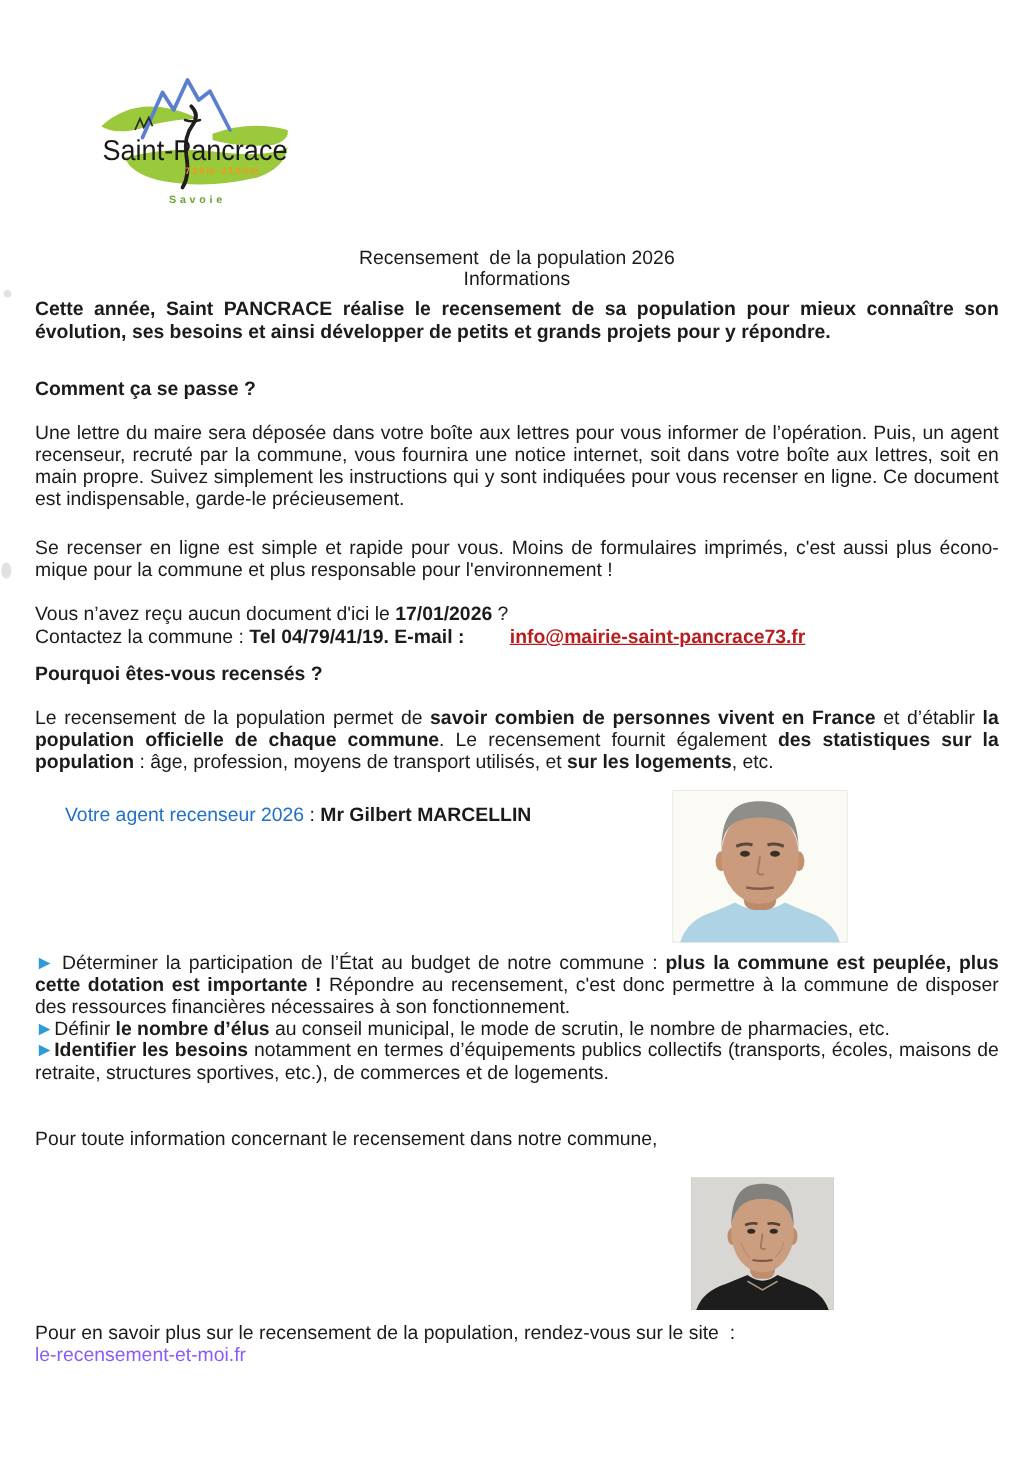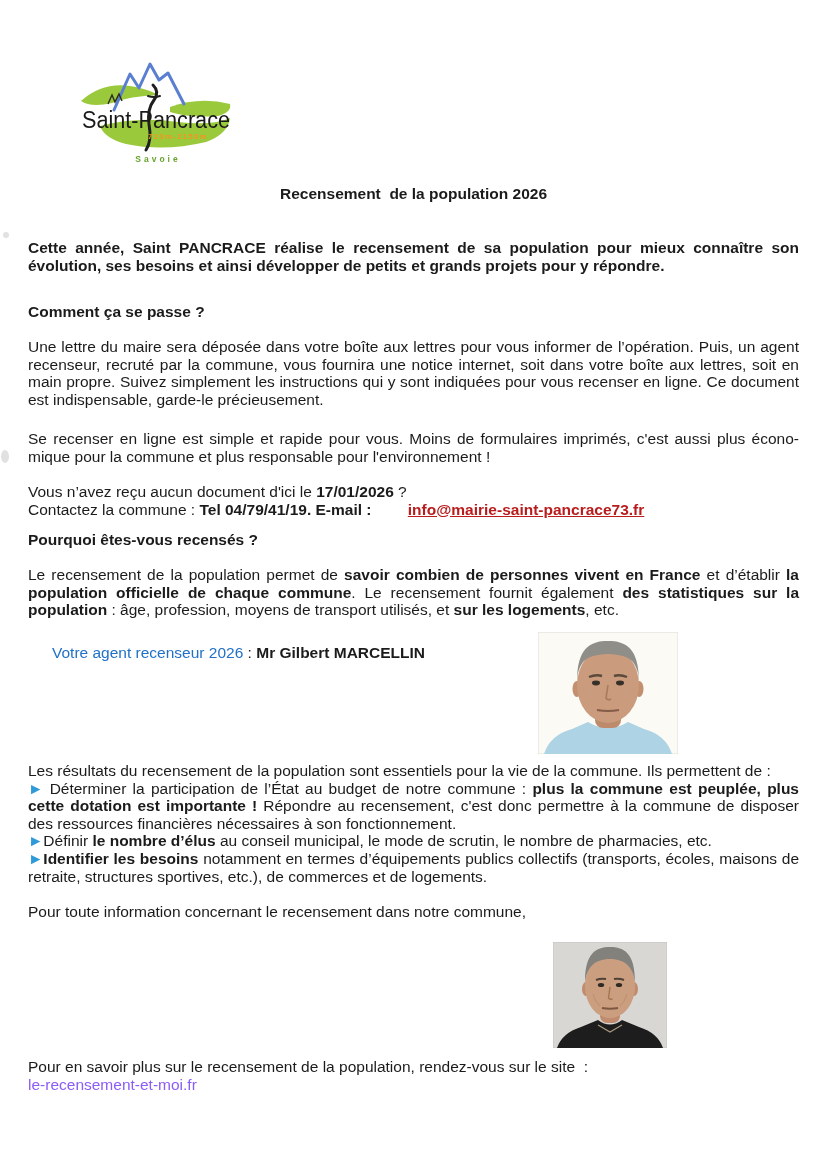--- a/index.html
+++ b/index.html
@@ -8,21 +8,21 @@
     font-family:"Liberation Sans","DejaVu Sans",sans-serif;
     color:#1b1b1b;font-size:15.5px;line-height:17.6px;
   }
   .abs{position:absolute;left:28px;width:771px;}
   .just{text-align:justify;}
   .b{font-weight:bold;}
   .blue{color:#2171c7;}
   .link{color:#b91c1c;text-decoration:underline;font-weight:bold;cursor:pointer;margin-left:32px;}
   .plainlink{color:#8b5cf6;cursor:pointer;text-decoration:none;}
   .arrow{color:#2e9ad8;}
-  .title-block{top:186px;text-align:center;font-weight:bold;line-height:16.6px;}
+  .title-block{top:199px;text-align:center;font-weight:normal;line-height:16.6px;}
   .speck{position:absolute;background:#c9c9c9;border-radius:50%;opacity:.55;}
   svg text{font-family:"Liberation Sans","DejaVu Sans",sans-serif;}
 </style>
 </head>
 <body>
 
 <div class="speck" style="left:3px;top:232px;width:6px;height:6px;"></div>
 <div class="speck" style="left:1px;top:450px;width:8px;height:13px;"></div>
 
 <div class="abs" style="left:78px;top:52px;width:156px;height:114px;">
@@ -40,20 +40,21 @@
     <path d="M70,44 q6,2 12,0" fill="none" stroke="#1f1f1f" stroke-width="2" stroke-linecap="round"></path>
 
     <text x="4" y="76" font-size="23" fill="#1a1a1a" textLength="148" lengthAdjust="spacingAndGlyphs">Saint-Pancrace</text>
     <text x="70" y="87" font-size="7.5" font-weight="bold" letter-spacing="1.5" fill="#f7941e">720m-2150m</text>
     <text x="80" y="110" font-size="8.5" font-weight="bold" letter-spacing="3" fill="#68a32e" text-anchor="middle">Savoie</text>
   </svg>
 </div>
 
 <div class="abs title-block">
   <div>Recensement&nbsp; de la population 2026</div>
+  <div>Informations</div>
 </div>
 
 <div class="abs just b" style="top:239px;">
   <span>Cette année, Saint PANCRACE réalise le recensement de sa population pour mieux connaître son évolution, ses besoins et ainsi développer de petits et grands projets pour y répondre.</span><br>
 </div>
 
 <div class="abs b" style="top:303px;">Comment ça se passe ?</div>
 
 <div class="abs just" style="top:338px;">Une lettre du maire sera déposée dans votre boîte aux lettres pour vous informer de l’opération. Puis, un agent recenseur, recruté par la commune, vous fournira une notice internet, soit dans votre boîte aux lettres, soit en main propre. Suivez simplement les instructions qui y sont indiquées pour vous recenser en ligne. Ce document est indispensable, garde-le précieusement.</div>
 
@@ -86,21 +87,20 @@
     <path d="M51,45 Q58,42 64,44" stroke="#5a4a3c" stroke-width="2.4" fill="none"></path>
     <path d="M76,44 Q82,42 89,45" stroke="#5a4a3c" stroke-width="2.4" fill="none"></path>
     <ellipse cx="58" cy="51" rx="4" ry="2.4" fill="#37302a"></ellipse>
     <ellipse cx="82" cy="51" rx="4" ry="2.4" fill="#37302a"></ellipse>
     <path d="M70,53 L68,66 Q70,69 73,67" stroke="#ab7a5d" stroke-width="1.6" fill="none"></path>
     <path d="M59,78 Q70,80 81,78" stroke="#855c49" stroke-width="2" fill="none"></path>
   </svg>
 </div>
 
 <div class="abs" style="top:762px;">
-  <div>Les résultats du recensement de la population sont essentiels pour la vie de la commune. Ils permettent de :</div>
   <div class="just">
     <span class="arrow">►</span><span> Déterminer la participation de l’État au budget de notre commune : </span><span class="b">plus la commune est peuplée, plus cette dotation est importante !</span><span> Répondre au recensement, c'est donc permettre à la commune de dispo­ser des ressources financières nécessaires à son fonctionnement.</span>
   </div>
   <div class="just">
     <span class="arrow">►</span><span>Définir </span><span class="b">le nombre d’élus</span><span> au conseil municipal, le mode de scrutin, le nombre de pharmacies, etc.</span>
   </div>
   <div class="just">
     <span class="arrow">►</span><span class="b">Identifier les besoins</span><span> notamment en termes d’équipements publics collectifs (transports, écoles, mai­sons de retraite, structures sportives, etc.), de commerces et de logements.</span>
   </div>
 </div>

